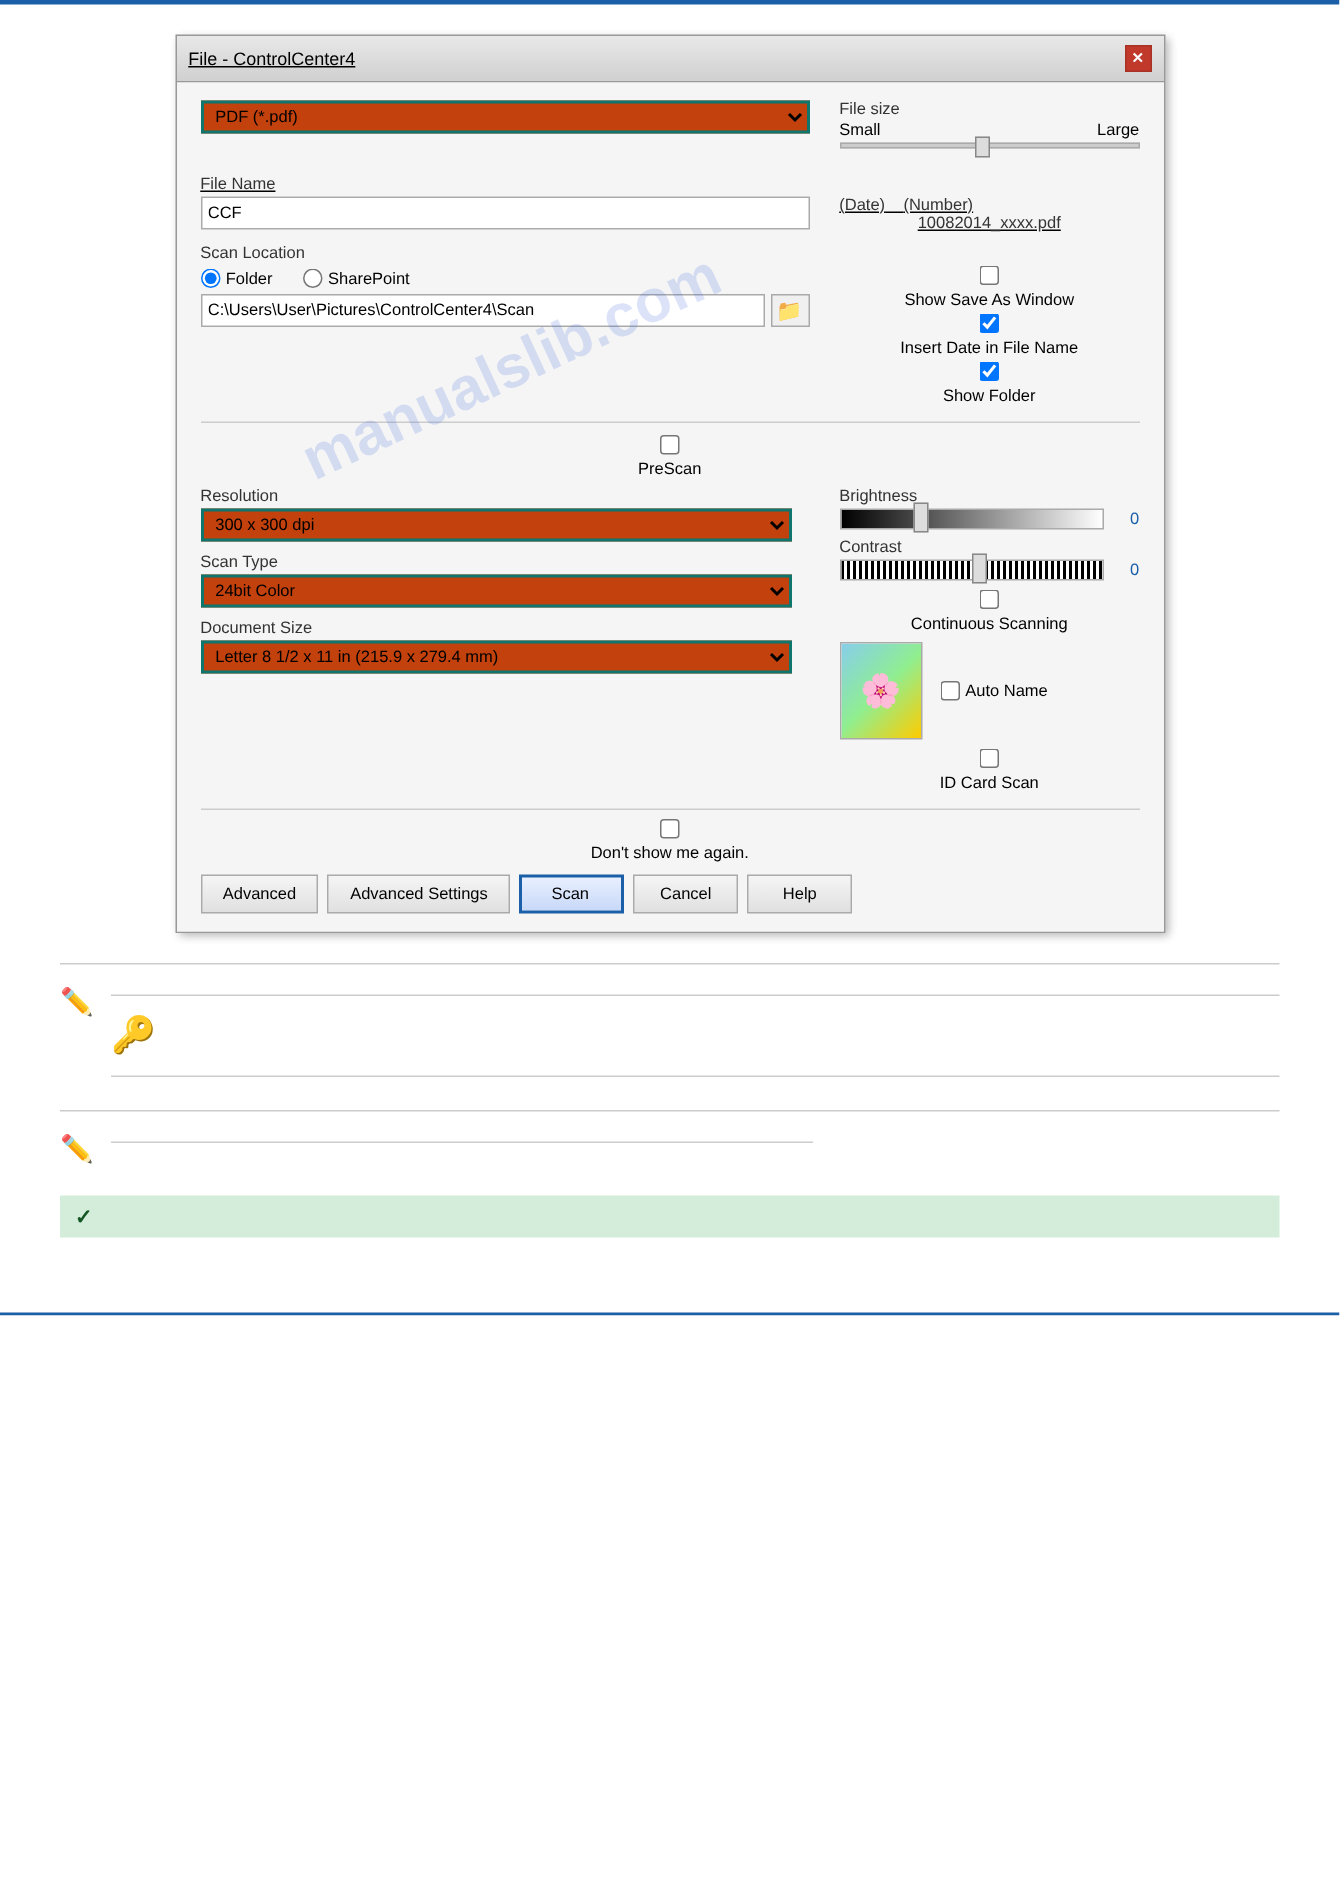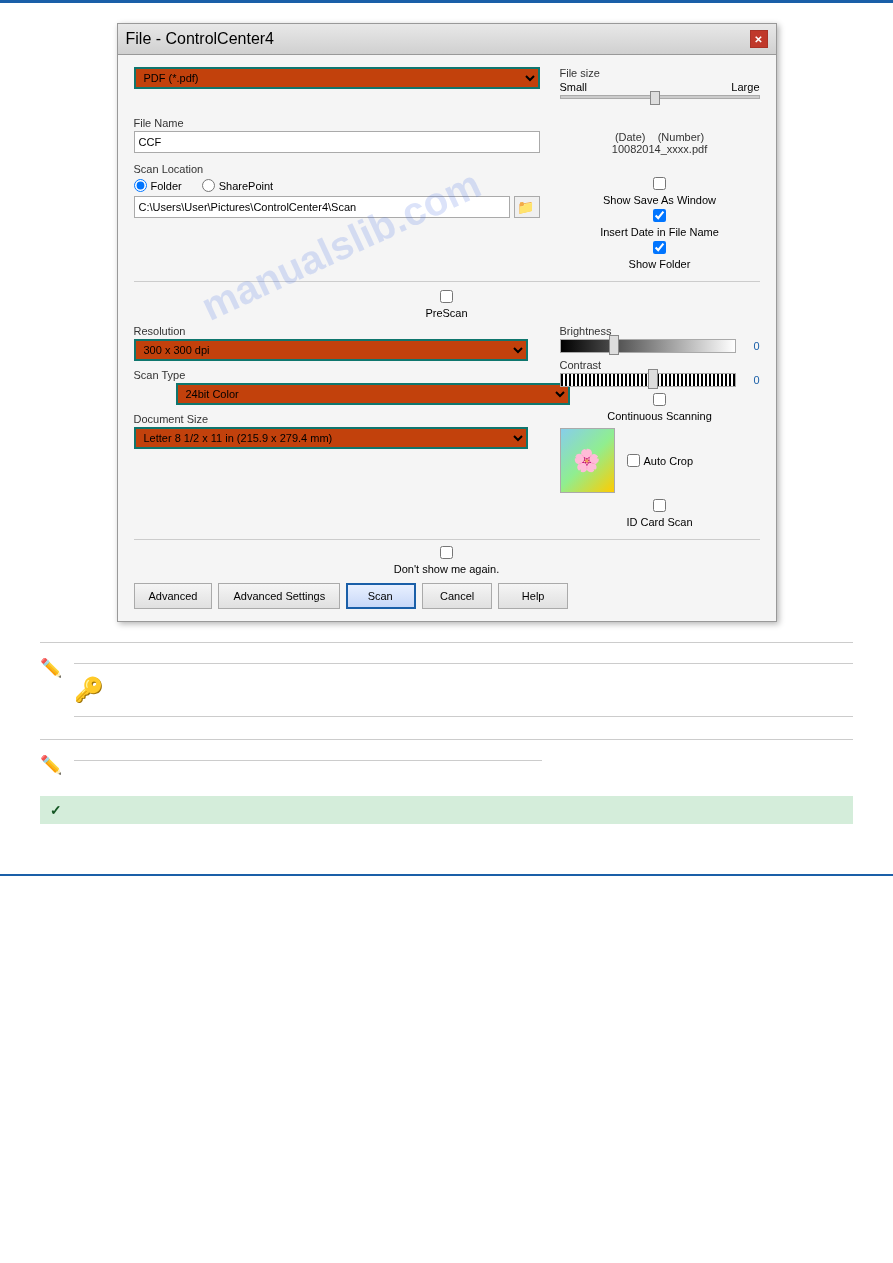--- a/index.html
+++ b/index.html
@@ -33,23 +33,24 @@
     .dialog-titlebar {
       background: linear-gradient(to bottom, #e8e8e8, #d0d0d0);
       border-bottom: 1px solid #999;
       padding: 6px 8px;
       display: flex;
       justify-content: space-between;
       align-items: center;
     }
 
     .dialog-title {
-      font-size: 16px;
+      font-size: 12px;
       font-weight: normal;
       color: #000;
+      text-decoration: underline;
     }
 
     .close-btn {
       background: #c0392b;
       color: white;
       border: 1px solid #a93226;
       width: 18px;
       height: 18px;
       display: flex;
       align-items: center;
@@ -89,21 +90,20 @@
       height: 22px;
       font-size: 11px;
       border: 2px solid #0f766e;
       background: #c2410c;
       padding: 1px 4px;
     }
 
     .file-name-meta {
       font-size: 11px;
       color: #333;
-      text-align: center;
     }
 
     .file-name-meta-sub {
       font-size: 11px;
       color: #333;
       text-align: center;
     }
 
     input.text-input {
       width: 100%;
@@ -427,21 +427,21 @@
               </div>
               <div class="slider-container">
                 <div class="slider-track">
                   <div class="slider-thumb" style="left: 45%;"></div>
                 </div>
               </div>
             </div>
           </div>
         </div>
 
-        <div style="display:flex; gap:20px; margin-bottom:8px;">
+        <div style="display:flex; gap:20px; margin-bottom:8px;text-decoration:underline;">
           <div style="flex:1;">
             <div class="field-label">File Name</div>
             <input type="text" class="text-input" value="CCF" style="">
           </div>
           <div style="width:200px; padding-top:14px;">
             <div class="file-name-meta">
               <span>(Date)</span>
               &nbsp;&nbsp;
               <span>(Number)</span>
             </div>
@@ -488,21 +488,21 @@
         <label class="checkbox-label" style="margin-bottom:6px;">
           <input type="checkbox" style="">
           <span>PreScan</span>
         </label>
 
         <div class="main-cols">
           <div class="main-left">
             <div class="field-label">Resolution</div>
             <select class="field-select" style="margin-bottom:8px;"><option>100 x 100 dpi</option><option>200 x 200 dpi</option><option selected="">300 x 300 dpi</option><option>600 x 600 dpi</option></select>
             <div class="field-label">Scan Type</div>
-            <select class="field-select" style="margin-bottom:8px;margin-left:42px;"><option>24bit Color</option><option>Grayscale</option><option>Black &amp; White</option></select>
+            <select class="field-select" style="margin-bottom:8px;"><option>24bit Color</option><option>Grayscale</option><option>Black &amp; White</option></select>
             <div class="field-label">Document Size</div>
             <select class="field-select" style="margin-bottom:8px;"><option>Letter 8 1/2 x 11 in (215.9 x 279.4 mm)</option><option>A4 210 x 297 mm</option><option>Legal</option></select>
           </div>
 
           <div class="main-right">
 
             <div class="bc-label">Brightness</div>
             <div class="bc-slider-row">
               <div class="bc-slider-track">
                 <div class="bc-slider-thumb" style="left:28%;"></div>
@@ -522,21 +522,21 @@
               <input type="checkbox" style="">
               <span>Continuous Scanning</span>
             </label>
 
             <div style="display:flex; align-items:center; gap:8px; margin-top:6px;">
               <div class="preview-image">
                 <div class="preview-image-inner">🌸</div>
               </div>
               <label class="auto-crop-row">
                 <input type="checkbox" style="">
-                <span>Auto Crop</span>
+                <span>Auto Name</span>
               </label>
             </div>
 
             <label class="checkbox-label" style="margin-top:6px;">
               <input type="checkbox" style="">
               <span>ID Card Scan</span>
             </label>
           </div>
         </div>
 

